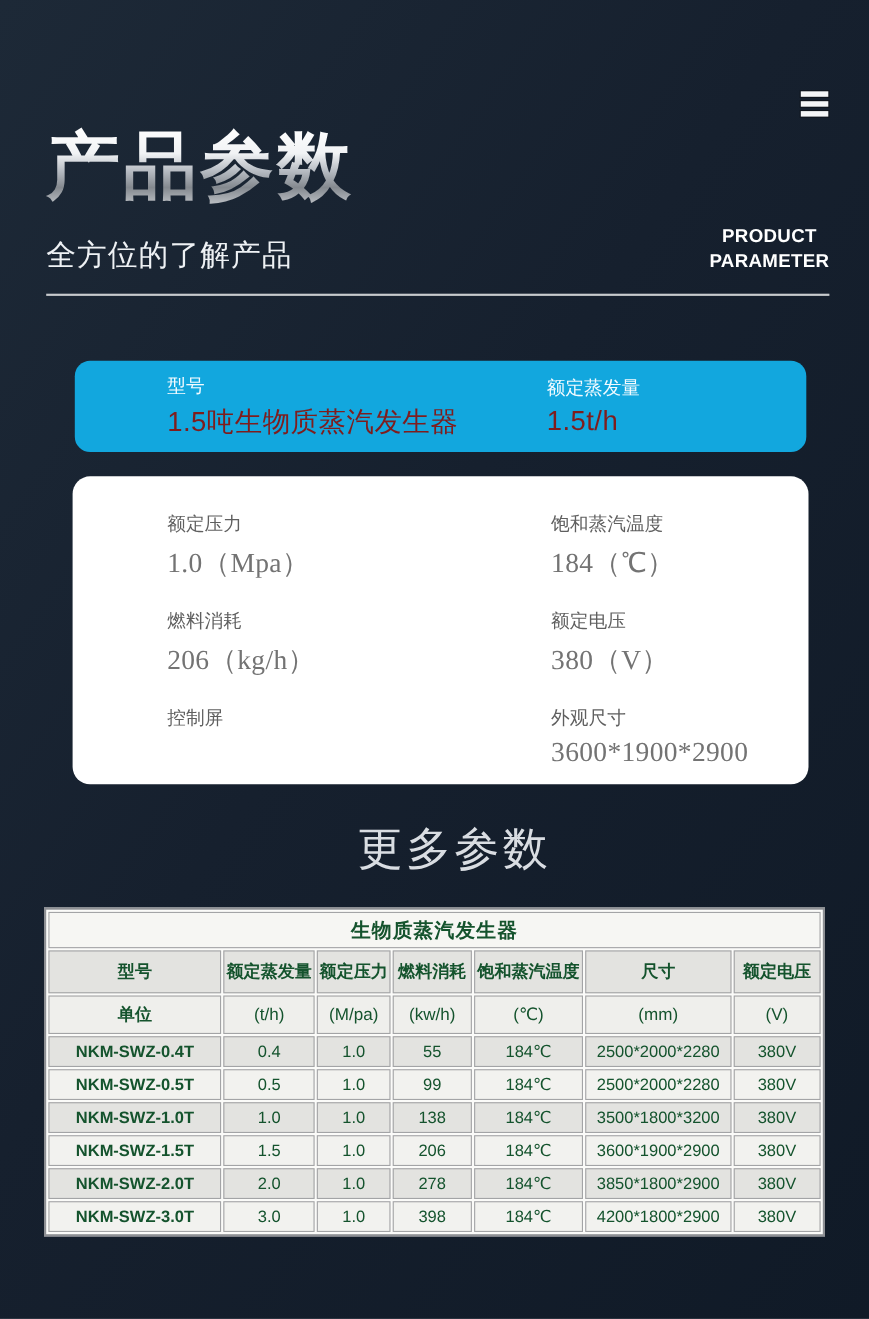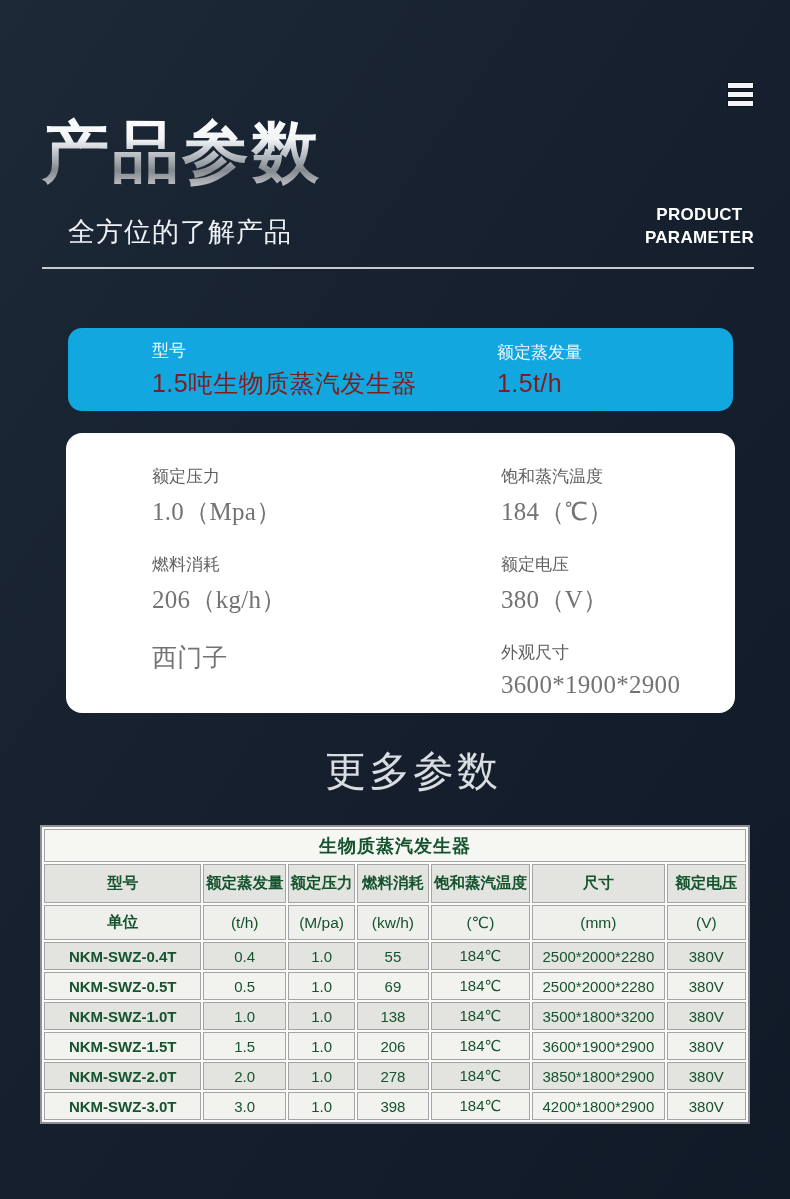--- a/index.html
+++ b/index.html
@@ -15,21 +15,21 @@
   .menu-icon .bar { height:5px; background:#f4f5f7; margin-bottom:4px; box-shadow:0 0 0 1px #10151d; }
   .menu-icon .bar:last-child { margin-bottom:0; }
 
   
   .hero { position:absolute; left:42px; right:36px; top:110px; }
   .hero-title {
     display:inline-block; font-size:67px; font-weight:900; letter-spacing:3px; line-height:1.25;
     background:linear-gradient(180deg,#ffffff 5%,#f1f3f5 35%,#b4b9c0 55%,#84898f 72%,#d9dce0 100%);
     -webkit-background-clip:text; background-clip:text; color:transparent;
   }
-  .hero-sub-row { display:flex; justify-content:space-between; align-items:flex-end; margin-top:10px;margin-left:26px; }
+  .hero-sub-row { display:flex; justify-content:space-between; align-items:flex-end; margin-top:10px; }
   .hero-subtitle { font-size:27px; color:#eef1f4; font-weight:500; letter-spacing:1px; }
   .hero-en { text-align:center; color:#ffffff; font-weight:700; font-size:17px; line-height:1.35; letter-spacing:0.3px; }
   .divider { margin-top:17px; height:2px; background:#c7cacd; }
 
   
   .blue-card {
     position:absolute; left:68px; top:328px; width:665px; height:83px;
     background:#12a7de; border-radius:14px;
     display:flex; align-items:center; padding-left:84px;
   }
@@ -112,21 +112,21 @@
       </div>
       <div class="param">
         <div class="param-label">燃料消耗</div>
         <div class="param-value">206（kg/h）</div>
       </div>
       <div class="param">
         <div class="param-label">额定电压</div>
         <div class="param-value">380（V）</div>
       </div>
       <div class="param">
-        <div class="param-value">西门子</div>
+        <div class="param-label">控制屏</div>
       </div>
       <div class="param">
         <div class="param-label">外观尺寸</div>
         <div class="param-value">3600*1900*2900</div>
       </div>
     </div>
 </div>
 
 <div class="more-heading">更多参数</div>
 
@@ -171,21 +171,21 @@
           <td>1.0</td>
           <td>55</td>
           <td>184℃</td>
           <td>2500*2000*2280</td>
           <td>380V</td>
         </tr>
         <tr>
           <td>NKM-SWZ-0.5T</td>
           <td>0.5</td>
           <td>1.0</td>
-          <td>69</td>
+          <td>99</td>
           <td>184℃</td>
           <td>2500*2000*2280</td>
           <td>380V</td>
         </tr>
         <tr>
           <td>NKM-SWZ-1.0T</td>
           <td>1.0</td>
           <td>1.0</td>
           <td>138</td>
           <td>184℃</td>

